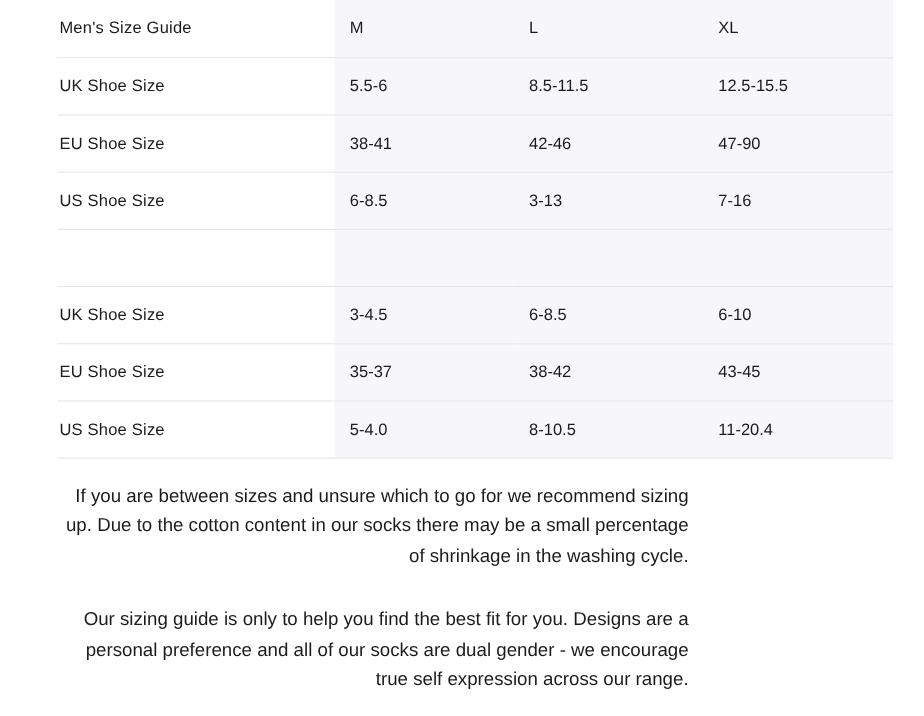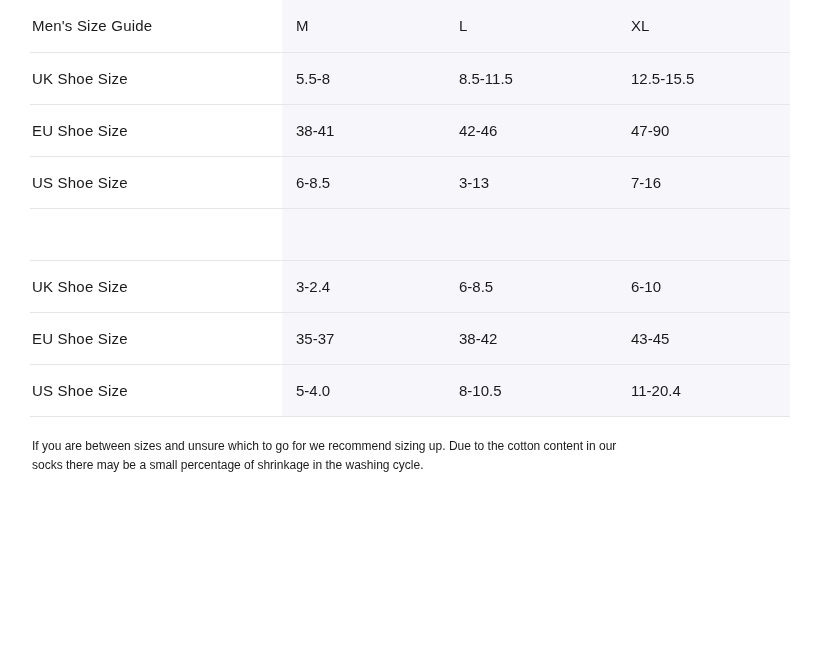--- a/index.html
+++ b/index.html
@@ -12,21 +12,21 @@
     background: #ffffff;
     font-family: "Liberation Sans", sans-serif;
     color: #1b1b1b;
     overflow: hidden;
   }
   .page {
     position: relative;
     width: 688px;
     height: 651px;
     box-sizing: border-box;
-    padding: 0 30px;
+    padding: 0 52px;
   }
   table.size-table {
     width: 760px;
     border-collapse: collapse;
     table-layout: fixed;
   }
   table.size-table td,
   table.size-table th {
     text-align: left;
     vertical-align: middle;
@@ -73,23 +73,24 @@
   .spacer-row td.shaded {
     background: #f7f7fb;
   }
   .notes {
     margin-top: 20px;
     padding-left: 2px;
     padding-right: 10px;
   }
   .notes p {
     margin: 0;
-    font-size: 12px;
+    font-size: 17px;
     line-height: 1.62;
     color: #1b1b1b;
+    text-align: right;
   }
   .notes p.second {
     margin-top: 30px;
   }
   .last-row td {
     border-bottom: 1px solid #e6e6ea;
   }
 </style>
 </head>
 <body>
@@ -105,21 +106,21 @@
     </colgroup>
     <tbody>
       <tr class="header-row">
         <td class="head-label">Men's Size Guide</td>
         <td class="head-size shaded">M</td>
         <td class="head-size shaded">L</td>
         <td class="head-size shaded">XL</td>
       </tr>
       <tr>
         <td class="cell-label">UK Shoe Size</td>
-        <td class="shaded">5.5-8</td>
+        <td class="shaded">5.5-6</td>
         <td class="shaded">8.5-11.5</td>
         <td class="shaded">12.5-15.5</td>
       </tr>
       <tr>
         <td class="cell-label">EU Shoe Size</td>
         <td class="shaded">38-41</td>
         <td class="shaded">42-46</td>
         <td class="shaded">47-90</td>
       </tr>
       <tr>
@@ -129,21 +130,21 @@
         <td class="shaded">7-16</td>
       </tr>
       <tr class="spacer-row">
         <td></td>
         <td class="shaded"></td>
         <td class="shaded"></td>
         <td class="shaded"></td>
       </tr>
       <tr>
         <td class="cell-label">UK Shoe Size</td>
-        <td class="shaded">3-2.4</td>
+        <td class="shaded">3-4.5</td>
         <td class="shaded">6-8.5</td>
         <td class="shaded">6-10</td>
       </tr>
       <tr>
         <td class="cell-label">EU Shoe Size</td>
         <td class="shaded">35-37</td>
         <td class="shaded">38-42</td>
         <td class="shaded">43-45</td>
       </tr>
       <tr class="last-row">
@@ -151,15 +152,16 @@
         <td class="shaded">5-4.0</td>
         <td class="shaded">8-10.5</td>
         <td class="shaded">11-20.4</td>
       </tr>
     </tbody>
   </table>
 
   <div class="notes">
     <p>If you are between sizes and unsure which to go for we recommend sizing up.
  Due to the cotton content in our socks there may be a small percentage of shrinkage in the washing cycle.</p>
+    <p class="second"> Our sizing guide is only to help you find the best fit for you. Designs are a personal preference and all of our socks are dual gender - we encourage true self expression across our range.</p>
   </div>
 
 </div>
 
 </body></html>

